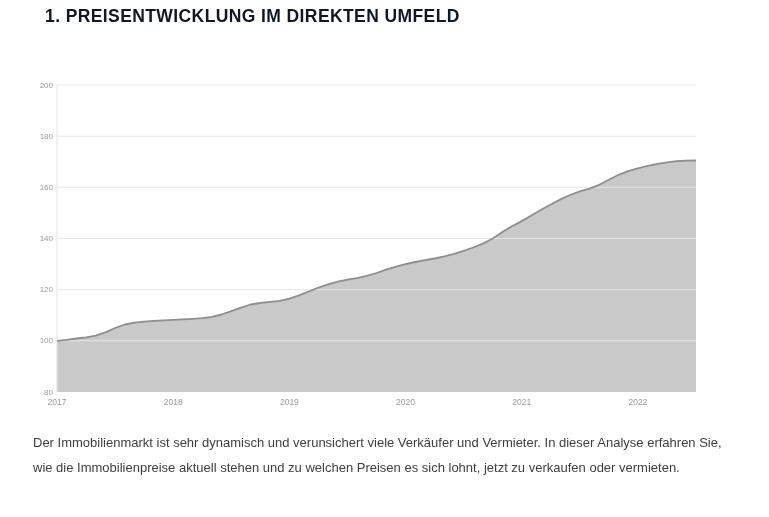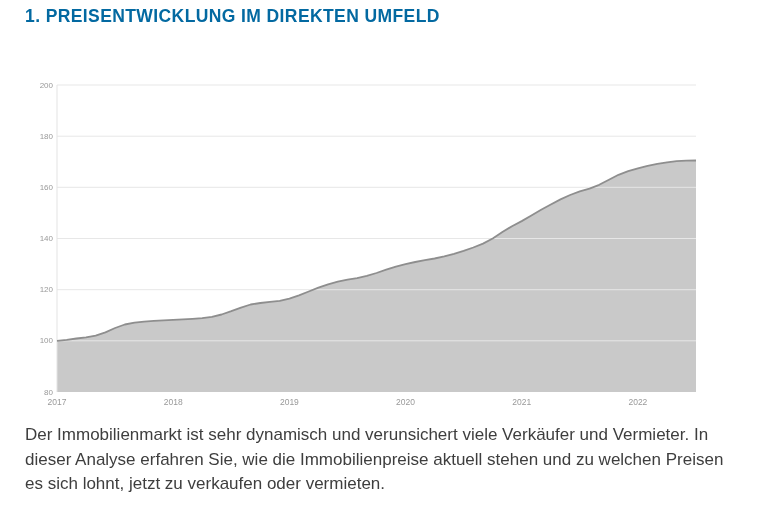--- a/index.html
+++ b/index.html
@@ -22,31 +22,31 @@
     left: 0; top: 0;
     width: 769px; height: 417px;
   }
   .chart-svg text {
     font-family: "Liberation Sans", sans-serif;
   }
   .desc {
     position: absolute;
     left: 25px; top: 423px;
     width: 707px;
-    margin: 0;
-    font-size: 17px;
+    margin: 8px;
+    font-size: 13px;
     line-height: 24.5px;
     color: #3e3e3e;
   }
 </style>
 </head>
 <body>
 
 <div class="page">
-  <div class="title" style="color: #0369a1;">1. PREISENTWICKLUNG IM DIREKTEN UMFELD</div>
+  <div class="title" style="color: #0f172a; margin-left: 20px;">1. PREISENTWICKLUNG IM DIREKTEN UMFELD</div>
 
   <svg class="chart-svg" viewBox="0 0 769 417">
       <path d="M57,392 L57.0,340.8 L66.7,339.8 L76.4,338.5 L86.0,337.3 L95.7,335.7 L105.4,332.4 L115.1,328.0 L124.8,324.5 L134.5,322.7 L144.1,321.6 L153.8,320.9 L163.5,320.4 L173.2,319.9 L182.9,319.3 L192.5,318.8 L202.2,318.1 L211.9,316.8 L221.6,314.5 L231.3,311.2 L241.0,307.6 L250.6,304.5 L260.3,303.0 L270.0,301.9 L279.7,300.9 L289.4,298.6 L299.0,295.3 L308.7,291.5 L318.4,287.6 L328.1,284.3 L337.8,281.7 L347.5,279.7 L357.1,278.2 L366.8,275.9 L376.5,273.0 L386.2,269.7 L395.9,266.6 L405.5,264.1 L415.2,262.0 L424.9,260.2 L434.6,258.5 L444.3,256.4 L454.0,253.8 L463.6,250.8 L473.3,247.5 L483.0,243.6 L492.7,238.5 L502.4,232.1 L512.0,226.2 L521.7,221.1 L531.4,215.5 L541.1,209.8 L550.8,204.5 L560.5,199.4 L570.1,195.0 L579.8,191.4 L589.5,188.6 L599.2,184.8 L608.9,179.7 L618.5,174.8 L628.2,171.2 L637.9,168.4 L647.6,165.8 L657.3,163.8 L667.0,162.3 L676.6,161.2 L686.3,160.7 L696.0,160.5 L696,392 Z" fill="#c9c9c9"></path>
       <text x="53" y="394.5" text-anchor="end" fill="#999999" font-size="8">80</text>
       <line x1="57" y1="340.8" x2="696" y2="340.8" stroke="#e7e7e7" stroke-width="1"></line>
       <text x="53" y="343.3" text-anchor="end" fill="#999999" font-size="8">100</text>
       <line x1="57" y1="289.7" x2="696" y2="289.7" stroke="#e7e7e7" stroke-width="1"></line>
       <text x="53" y="292.2" text-anchor="end" fill="#999999" font-size="8">120</text>
       <line x1="57" y1="238.5" x2="696" y2="238.5" stroke="#e7e7e7" stroke-width="1"></line>
       <text x="53" y="241.0" text-anchor="end" fill="#999999" font-size="8">140</text>

